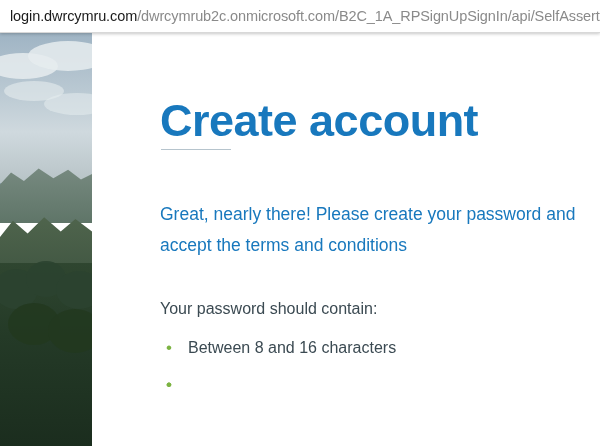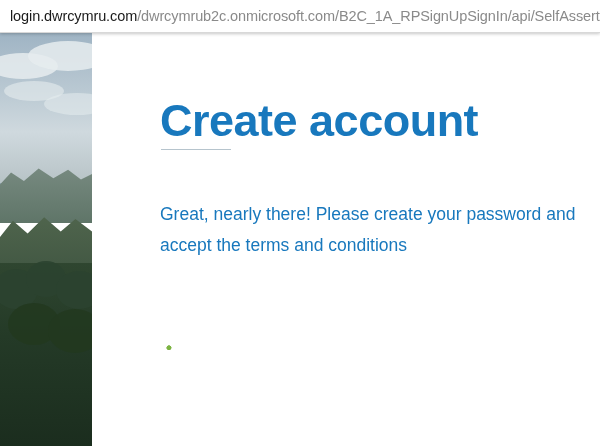--- a/index.html
+++ b/index.html
@@ -213,19 +213,20 @@
     <div class="tree-blob tb2"></div>
     <div class="tree-blob tb3"></div>
     <div class="tree-blob tb4"></div>
     <div class="tree-blob tb5"></div>
   </div>
 
   <div id="content">
     <h1 id="heading">Create account</h1>
     <div id="divider"></div>
     <p id="intro">Great, nearly there! Please create your password and accept the terms and conditions</p>
+    <p id="subtitle">Your password should contain:</p>
     <ul id="req-list">
-      <li><span class="bullet">•</span></li>
+      <li><span class="bullet">•</span><span>Between 8 and 16 characters</span></li>
       <li><span class="bullet">•</span></li>
       <li><span class="bullet">•</span></li>
     </ul>
   </div>
 </div>
 
 </body></html>

